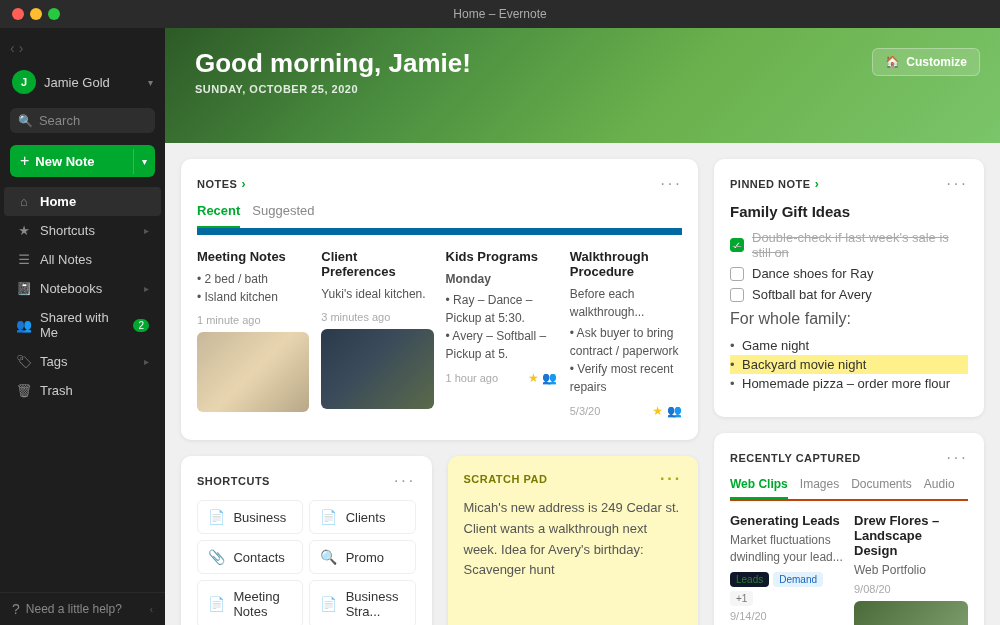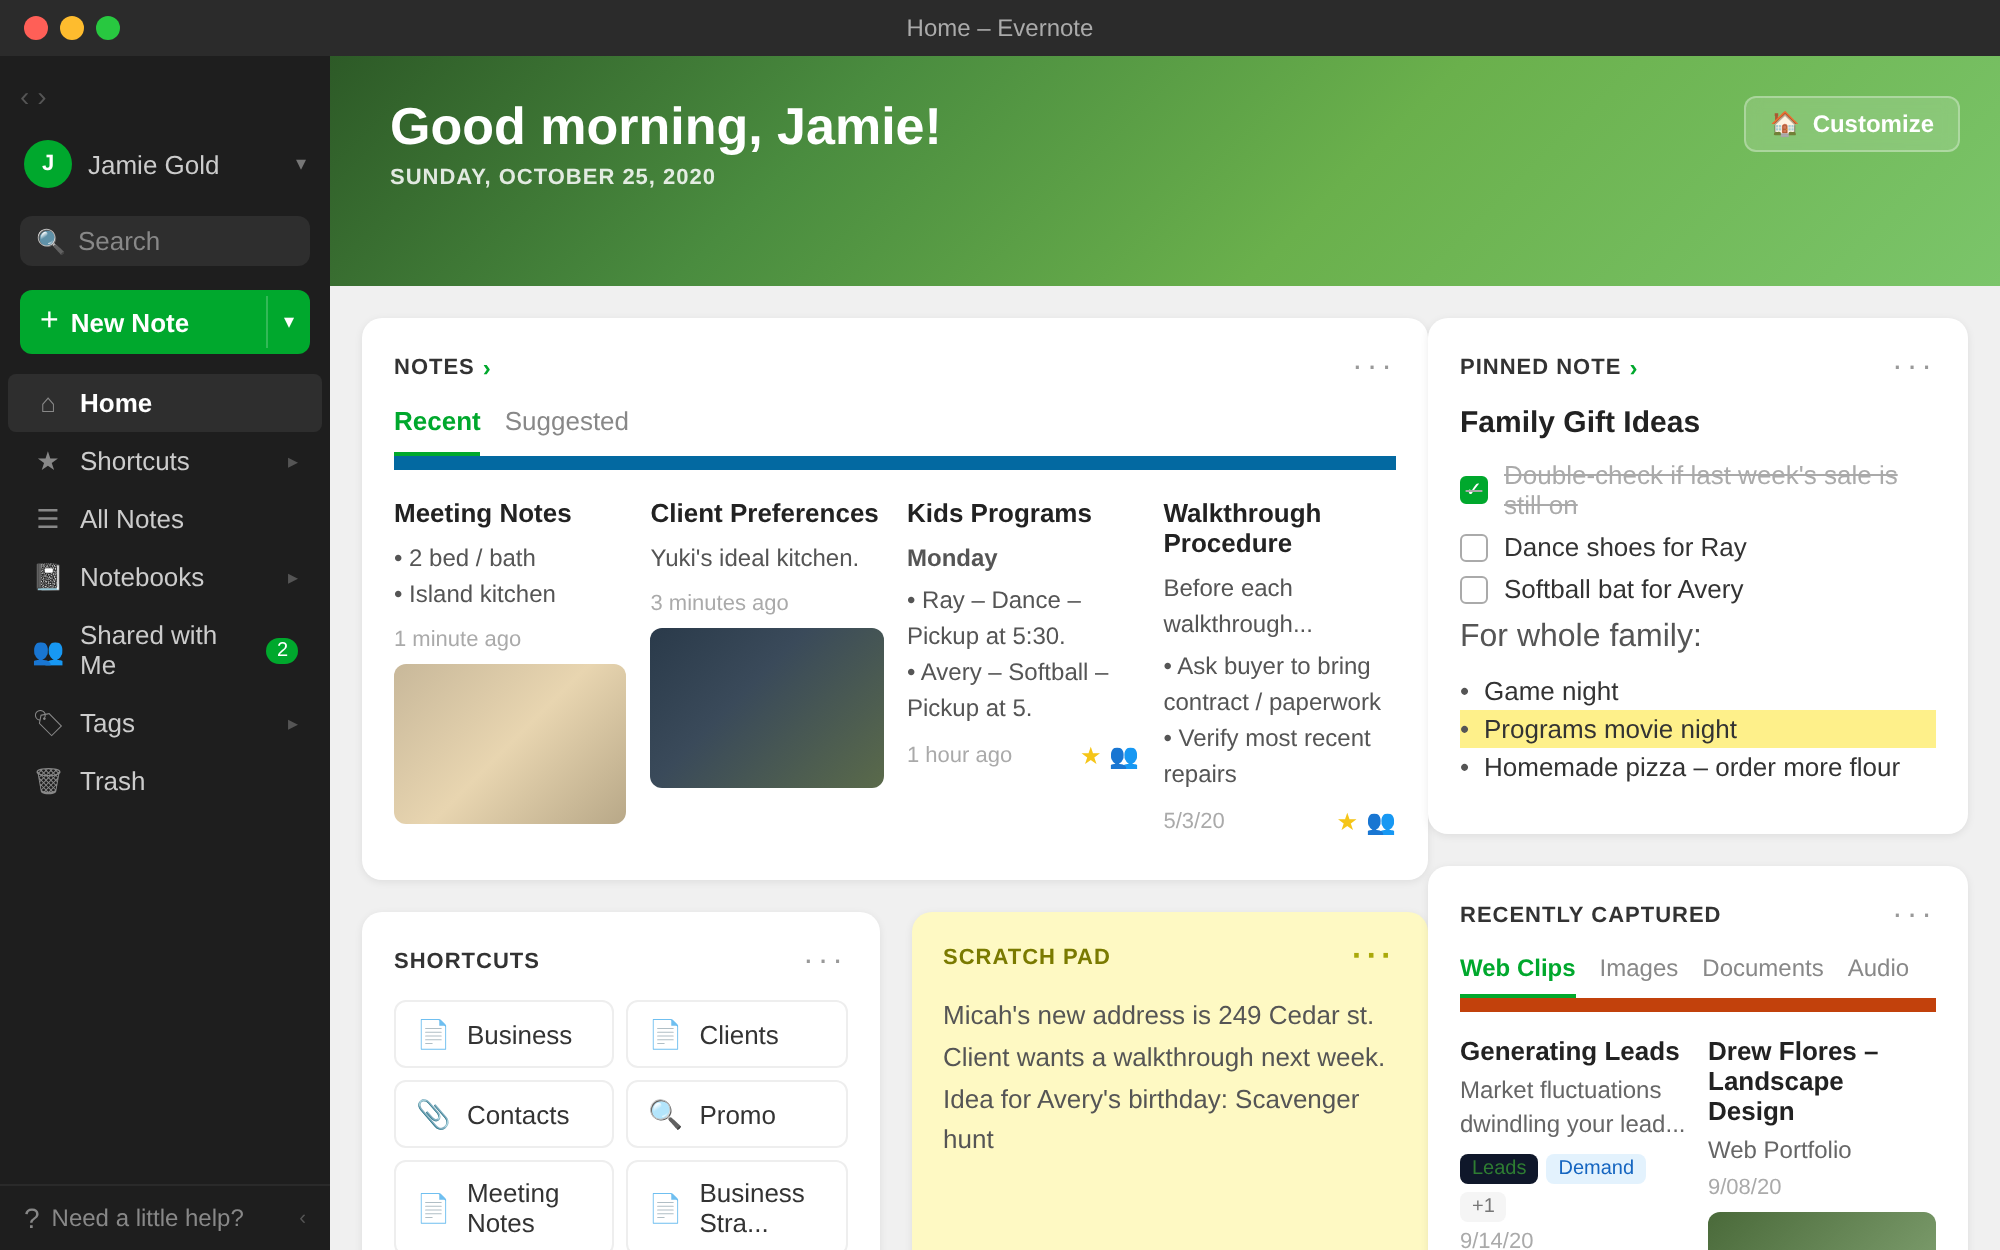--- a/index.html
+++ b/index.html
@@ -172,20 +172,21 @@
       font-size: 12px;
       font-weight: 600;
       backdrop-filter: blur(4px);
     }
     .content-area {
       background: #f0f0f0;
       flex: 1;
       padding: 16px;
       display: grid;
       grid-template-columns: 1fr 270px;
+      gap: 16px;
       overflow-y: auto;
     }
     .left-col { display: flex; flex-direction: column; gap: 16px; }
     .right-col { display: flex; flex-direction: column; gap: 16px; }
     
     .card {
       background: white;
       border-radius: 10px;
       padding: 16px;
       box-shadow: 0 1px 4px rgba(0,0,0,0.08);
@@ -273,21 +274,21 @@
     .checkbox-item { display: flex; align-items: center; gap: 8px; margin: 6px 0; font-size: 13px; color: #333; }
     .checkbox-item.checked { text-decoration: line-through; color: #aaa; }
     .cb { width: 14px; height: 14px; border: 1.5px solid #aaa; border-radius: 3px; flex-shrink: 0; display: flex; align-items: center; justify-content: center; }
     .cb.checked { background: #00a82d; border-color: #00a82d; color: white; font-size: 10px; }
     .bullet-list { margin: 8px 0; }
     .bullet-item { font-size: 13px; color: #333; padding: 2px 0; padding-left: 12px; position: relative; }
     .bullet-item::before { content: '•'; position: absolute; left: 0; color: #555; }
     .bullet-item.highlight { background: #fef08a; font-weight: 500; }
     .pinned-subtitle { font-size: 16px; color: #555; margin: 8px 0 4px; }
     
-    .rc-tabs { display: flex; gap: 12px; margin-bottom: 12px; border-bottom: 7px solid #c2410c; }
+    .rc-tabs { display: flex; gap: 12px; margin-bottom: 12px; border-bottom: 2px solid #c2410c; }
     .rc-tab { font-size: 12px; padding-bottom: 6px; cursor: pointer; color: #888; }
     .rc-tab.active { color: #00a82d; border-bottom: 2px solid #00a82d; font-weight: 600; }
     .rc-grid { display: grid; grid-template-columns: 1fr 1fr; gap: 10px; }
     .rc-item { font-size: 12px; }
     .rc-item-title { font-weight: 700; color: #222; font-size: 13px; margin-bottom: 4px; }
     .rc-item-body { color: #666; font-size: 12px; line-height: 1.4; }
     .rc-tags { display: flex; gap: 4px; margin-top: 6px; flex-wrap: wrap; }
     .rc-tag { background: #0f172a; color: #2e7d32; font-size: 10px; padding: 2px 6px; border-radius: 4px; }
     .rc-tag-demand { background: #e3f2fd; color: #1565c0; }
     .rc-tag-more { background: #f5f5f5; color: #777; }
@@ -528,21 +529,21 @@
             <span>Dance shoes for Ray</span>
           </div>
           <div class="checkbox-item">
             <div class="cb"></div>
             <span>Softball bat for Avery</span>
           </div>
 
           <div class="pinned-subtitle">For whole family:</div>
           <div class="bullet-list">
             <div class="bullet-item">Game night</div>
-            <div class="bullet-item highlight">Programs movie night</div>
+            <div class="bullet-item highlight">Backyard movie night</div>
             <div class="bullet-item">Homemade pizza – order more flour</div>
           </div>
         </div>
 
         <div class="card">
           <div class="card-header">
             <div class="card-title">RECENTLY CAPTURED</div>
             <span class="card-menu">···</span>
           </div>
           <div class="rc-tabs">

